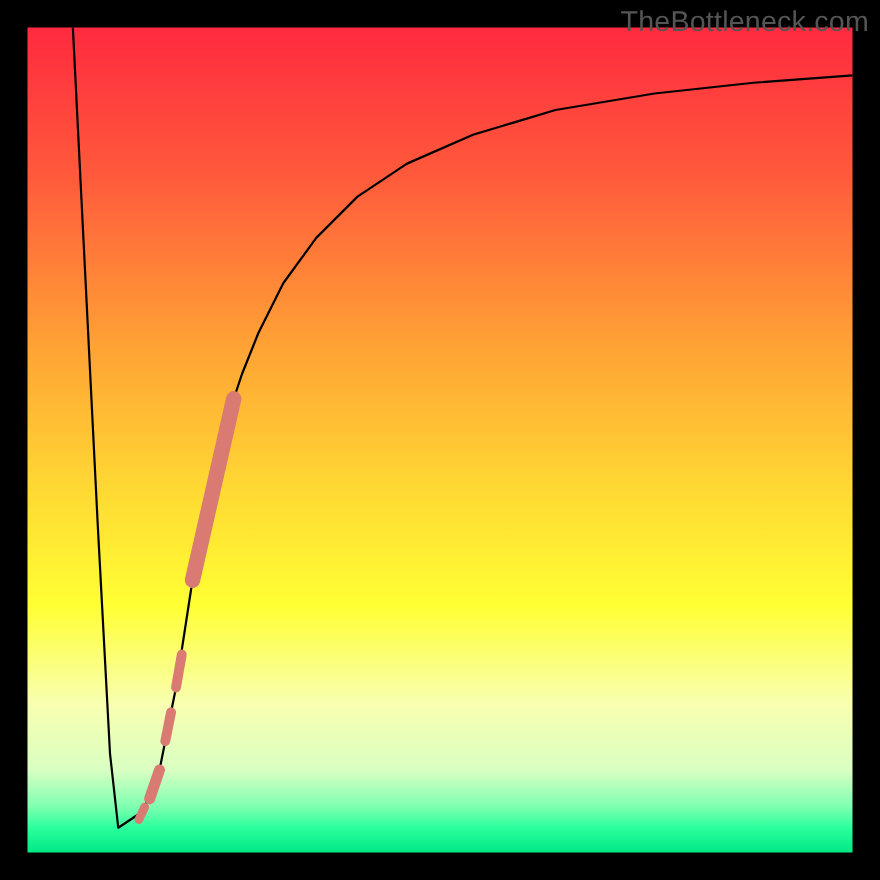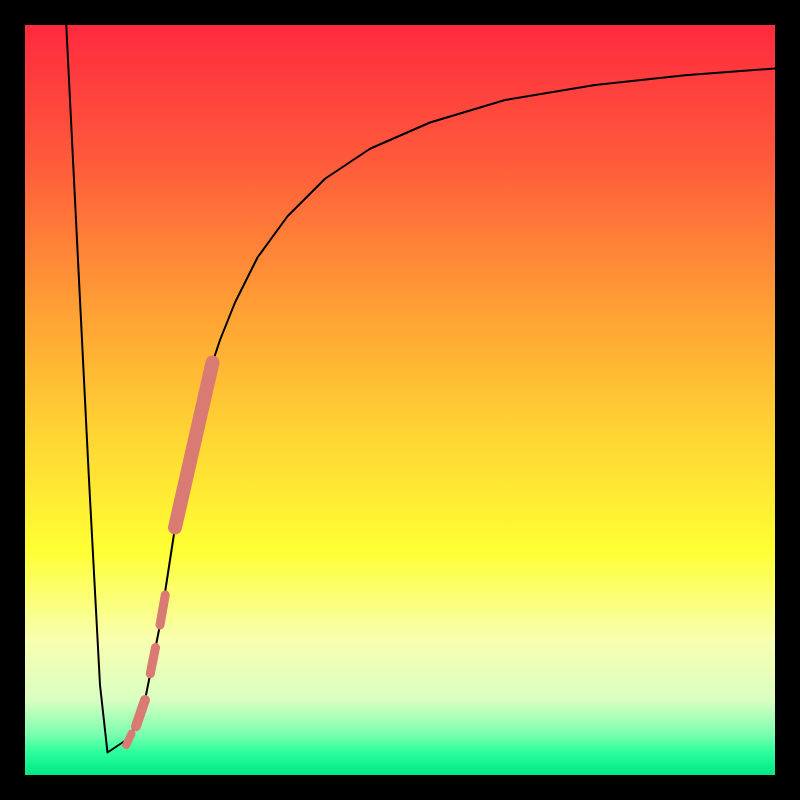--- a/index.html
+++ b/index.html
@@ -29,20 +29,21 @@
   svg {
     position: absolute;
     top: 0;
     left: 0;
   }
 </style>
 </head>
 <body>
 
 <div class="chart-container">
+  <div class="watermark">TheBottleneck.com</div>
   <svg id="chart-svg" width="800" height="800" viewBox="0 0 800 800">
       <defs>
         <linearGradient id="bg-grad" x1="0" y1="0" x2="0" y2="1">
           <stop offset="0.00%" stop-color="#ff2a3f"></stop>
           <stop offset="18.00%" stop-color="#ff5a3b"></stop>
           <stop offset="38.00%" stop-color="#ffa035"></stop>
           <stop offset="55.00%" stop-color="#ffd633"></stop>
           <stop offset="70.00%" stop-color="#ffff33"></stop>
           <stop offset="82.00%" stop-color="#f8ffb0"></stop>
           <stop offset="90.00%" stop-color="#d9ffc2"></stop>

